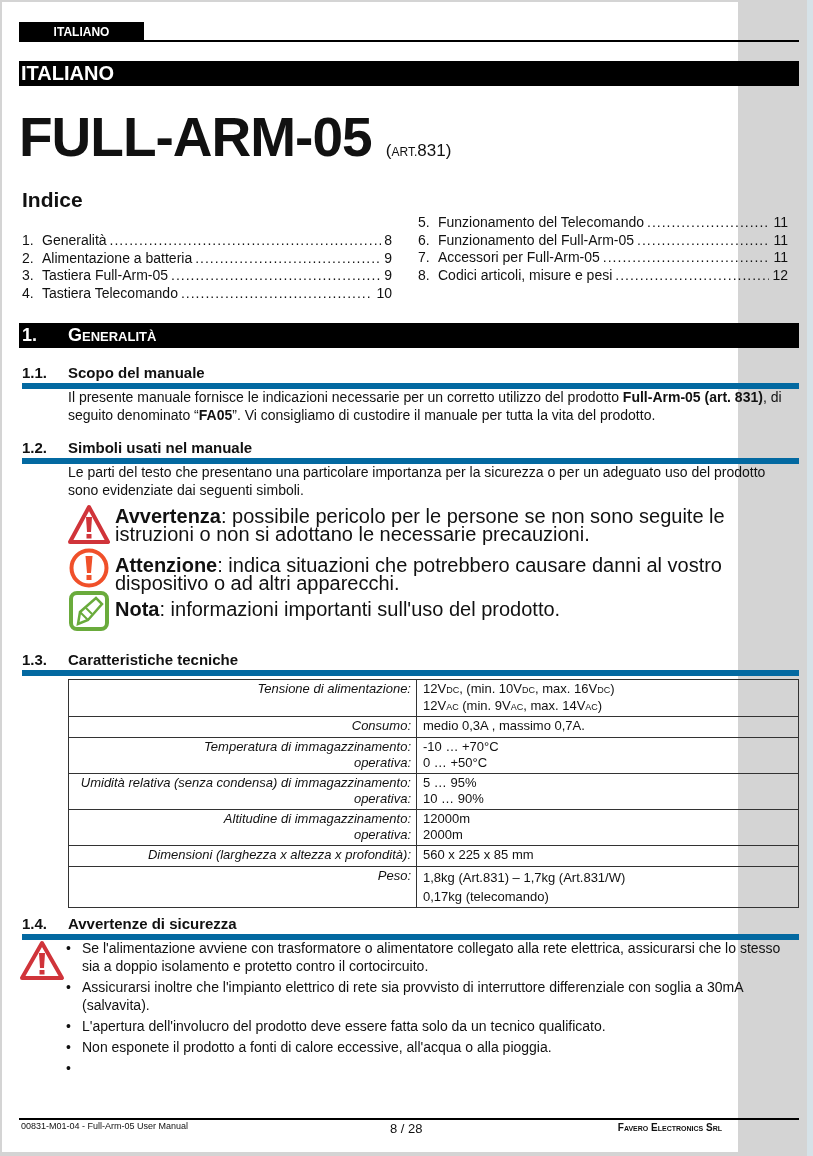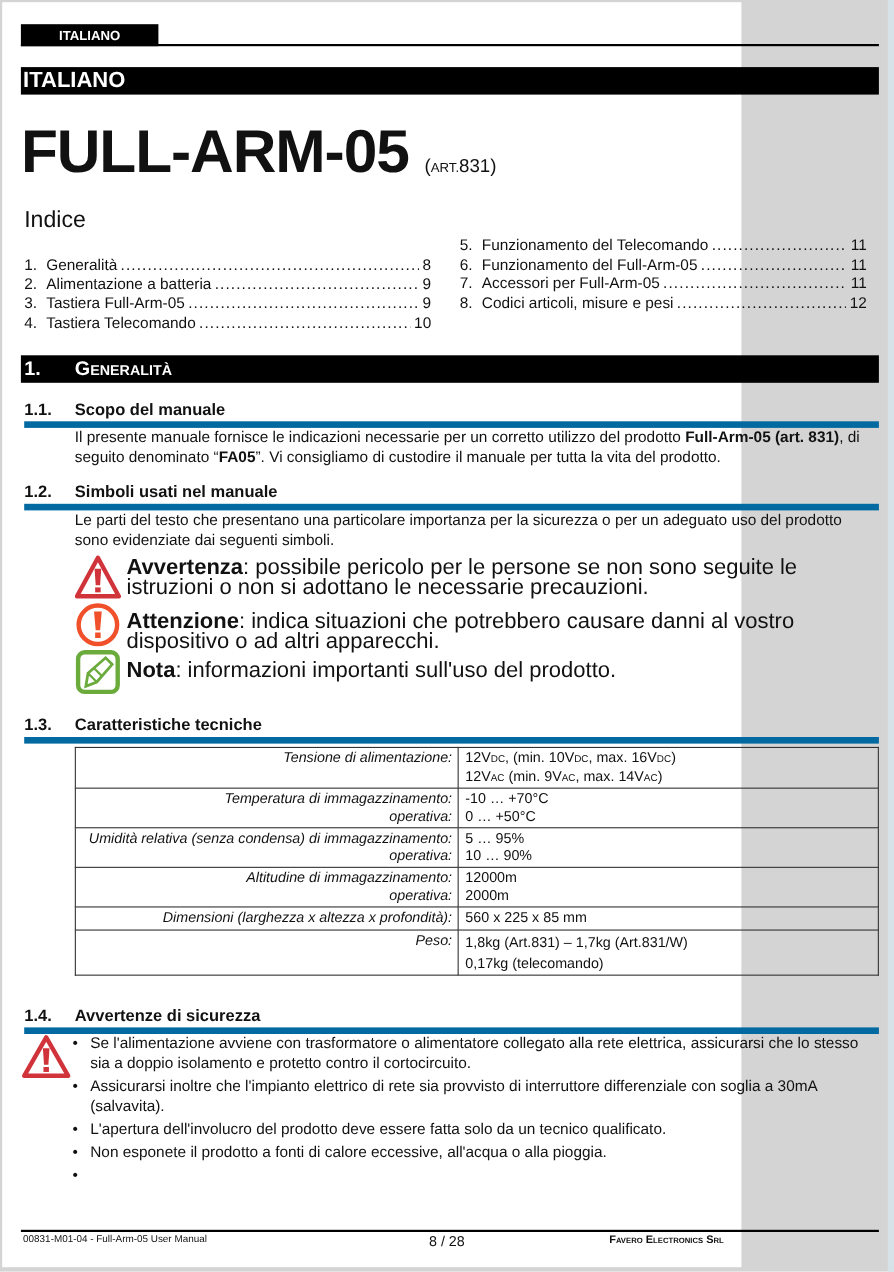--- a/index.html
+++ b/index.html
@@ -4,21 +4,21 @@
 <style>
   html, body { margin: 0; padding: 0; }
   body {
     width: 813px; height: 1156px; overflow: hidden;
     background: #d4d4d4;
     font-family: "Liberation Sans", sans-serif;
     color: #111;
     position: relative;
   }
   .page {
-    position: absolute; left: 2px; top: 2px; width: 672px; height: 1150px;
+    position: absolute; left: 2px; top: 2px; width: 736px; height: 1150px;
     background: #ffffff;
   }
   .right-strip {
     position: absolute; right: 0; top: 0; width: 6px; height: 1156px; background: #d6e2e8;
   }
   .abs { position: absolute; }
 
   
   .hdr-tab {
     left: 17px; top: 20px; width: 125px; height: 20px; background: #000;
@@ -28,21 +28,21 @@
 
   .lang-bar {
     left: 17px; top: 59px; width: 780px; height: 25px; background: #000;
     color: #fff; font-weight: bold; font-size: 20px; line-height: 25px; padding-left: 2px; box-sizing: border-box;
   }
 
   .title { left: 17px; top: 105px; font-size: 55px; font-weight: bold; letter-spacing: -1px; line-height: 60px; }
   .title .art { font-size: 17px; font-weight: normal; letter-spacing: 0; }
   .title .art small { font-size: 12px; }
 
-  .indice { left: 20px; top: 186px; font-size: 21px; font-weight: normal; }
+  .indice { left: 20px; top: 186px; font-size: 21px; font-weight: bold; }
 
   .toc { font-size: 14px; line-height: 17.7px; }
   .toc-row { display: flex; white-space: nowrap; }
   .toc-num { width: 20px; }
   .toc-dots { flex: 1; overflow: hidden; margin: 0 3px; letter-spacing: 1px; }
   .toc-page { text-align: right; }
   .toc-left { left: 20px; top: 230px; width: 370px; }
   .toc-right { left: 416px; top: 212px; width: 370px; }
 
   .sec-bar {
@@ -192,20 +192,24 @@
   </div>
 
   <table class="spec">
     <tbody>
         <tr>
       <td class="k" style="height:33px"><span>Tensione di alimentazione:</span></td>
       <td><span>12V</span><span class="sc">DC</span><span>, (min. 10V</span><span class="sc">DC</span><span>, max. 16V</span><span class="sc">DC</span><span>)</span><br>
           <span>12V</span><span class="sc">AC</span><span> (min. 9V</span><span class="sc">AC</span><span>, max. 14V</span><span class="sc">AC</span><span>)</span></td>
     </tr>
     <tr>
+      <td class="k" style="height:18px">Consumo:</td>
+      <td>medio 0,3A , massimo 0,7A.</td>
+    </tr>
+    <tr>
       <td class="k" style="height:33px"><span>Temperatura di immagazzinamento:</span><br><span>operativa:</span></td>
       <td><span>-10 … +70°C</span><br><span>0 … +50°C</span></td>
     </tr>
     <tr>
       <td class="k" style="height:33px"><span>Umidità relativa (senza condensa) di immagazzinamento:</span><br><span>operativa:</span></td>
       <td><span>5 … 95%</span><br><span>10 … 90%</span></td>
     </tr>
     <tr>
       <td class="k" style="height:33px"><span>Altitudine di immagazzinamento:</span><br><span>operativa:</span></td>
       <td><span>12000m</span><br><span>2000m</span></td>

